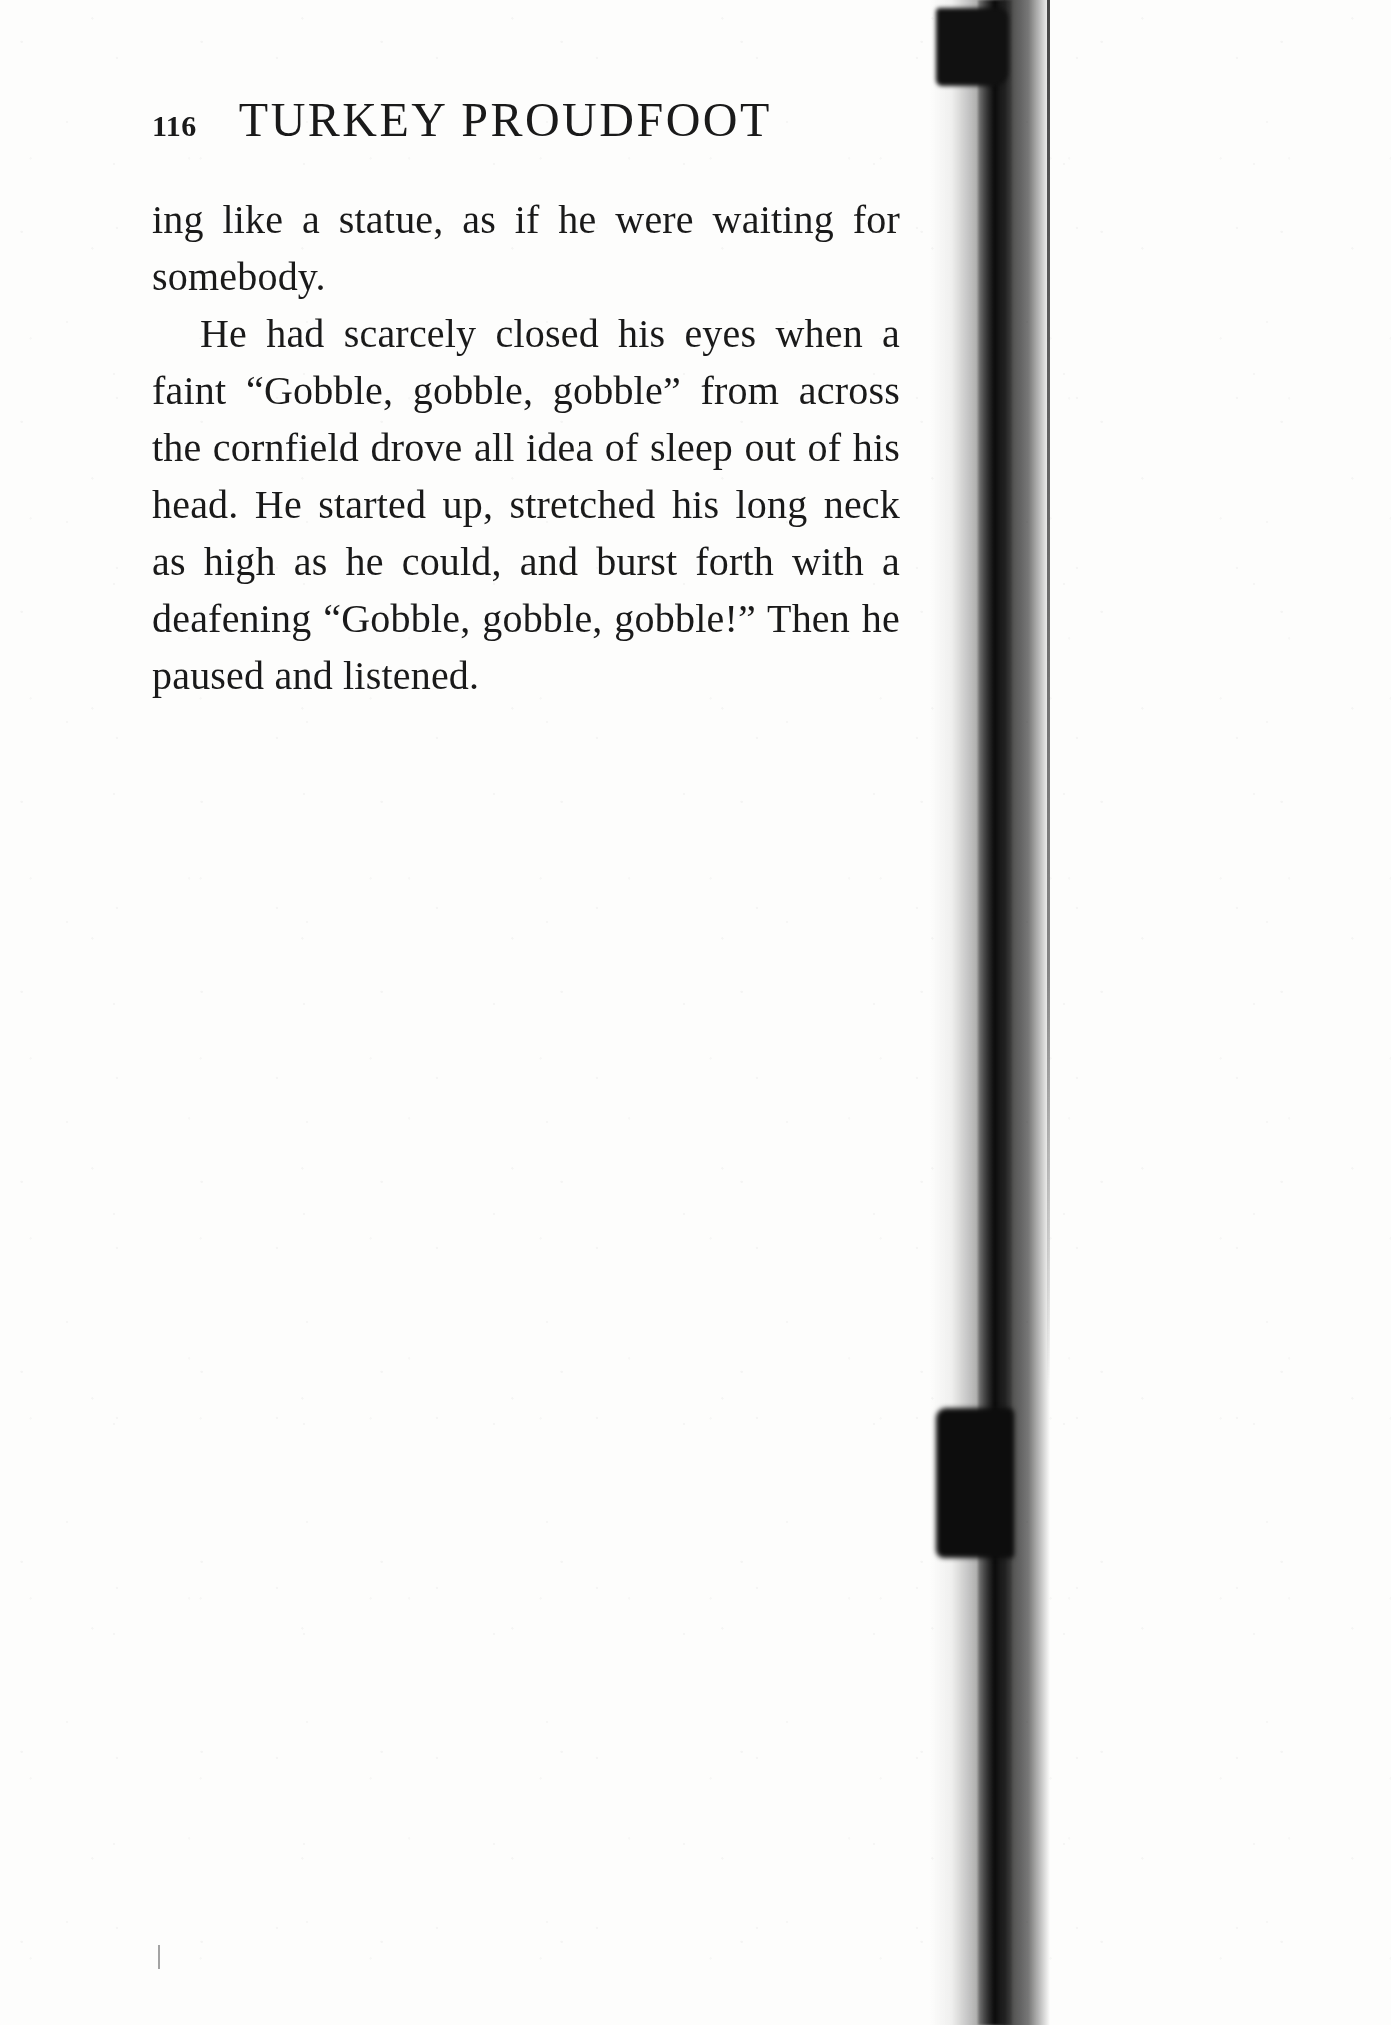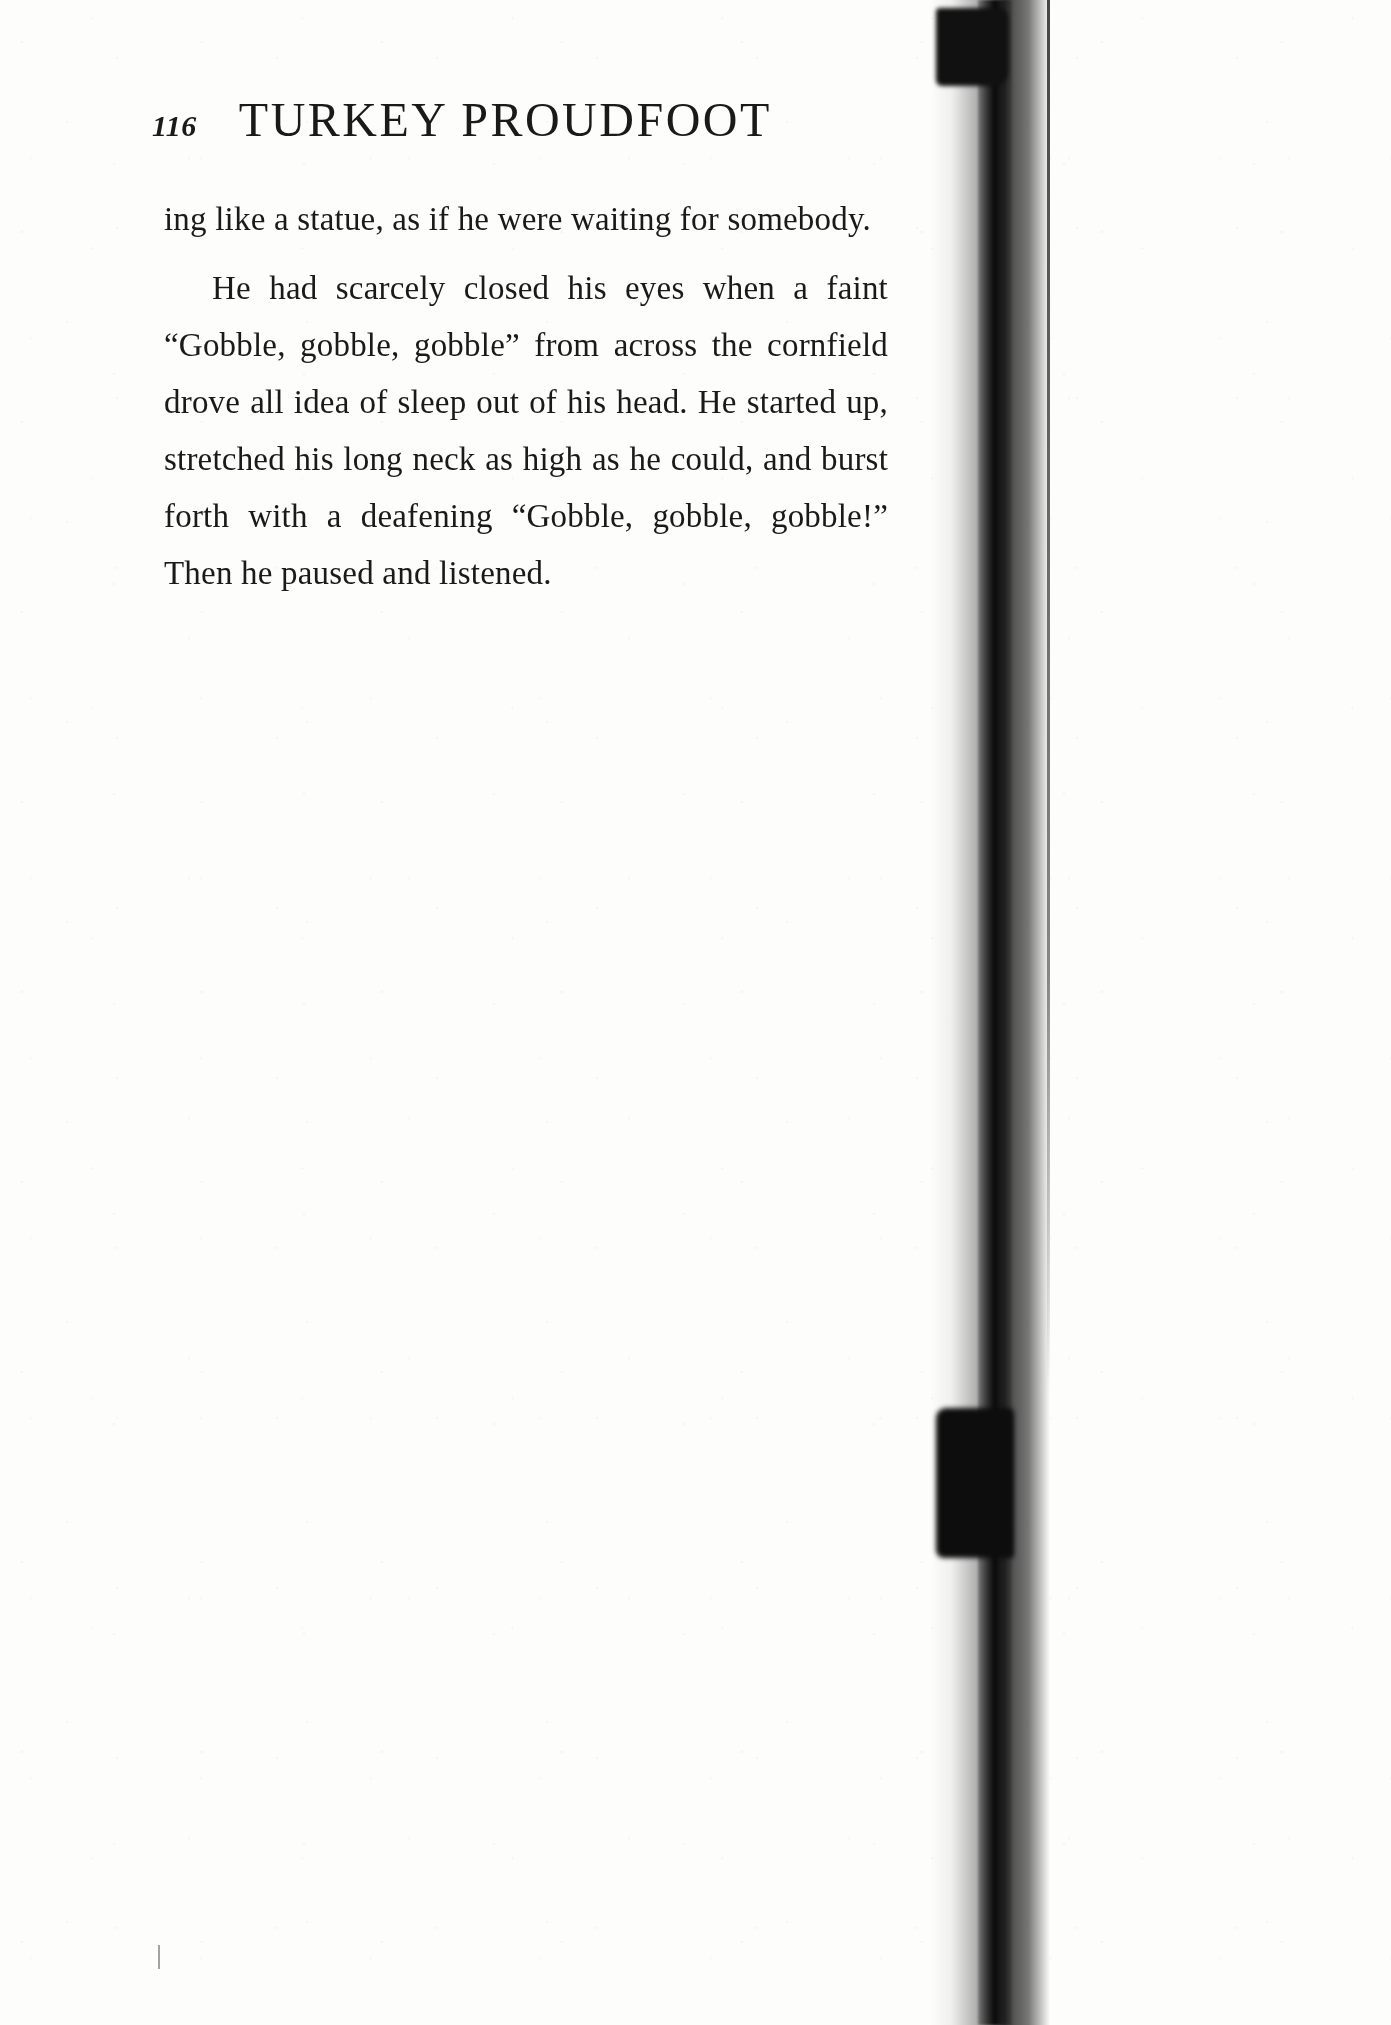--- a/index.html
+++ b/index.html
@@ -42,30 +42,29 @@
   .running-head {
     display: flex;
     align-items: baseline;
     gap: 42px;
     margin-bottom: 44px;
   }
   .folio {
     font-size: 30px;
     font-weight: bold;
     letter-spacing: 0.5px;
-    font-style: italic;
   }
   .head-title {
     font-size: 48px;
     letter-spacing: 2.5px;
   }
 
   p.body-par {
-    margin: 12px;
-    font-size: 33px;
+    margin: 0;
+    font-size: 40px;
     line-height: 57px;
     text-align: justify;
     text-align-last: left;
     letter-spacing: 0.2px;
   }
   p.body-par.indent {
     text-indent: 48px;
   }
   p.body-par + p.body-par {
     margin-top: 0;

